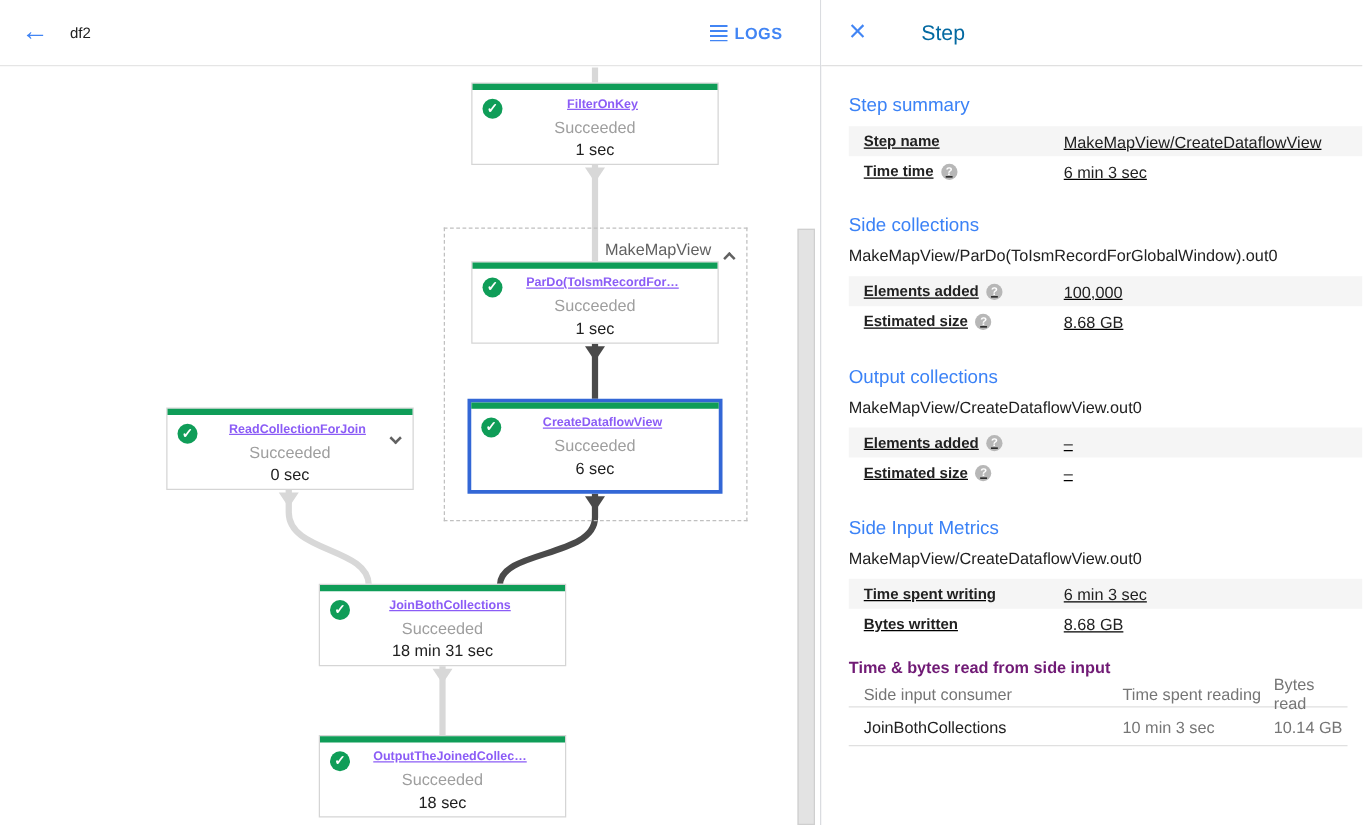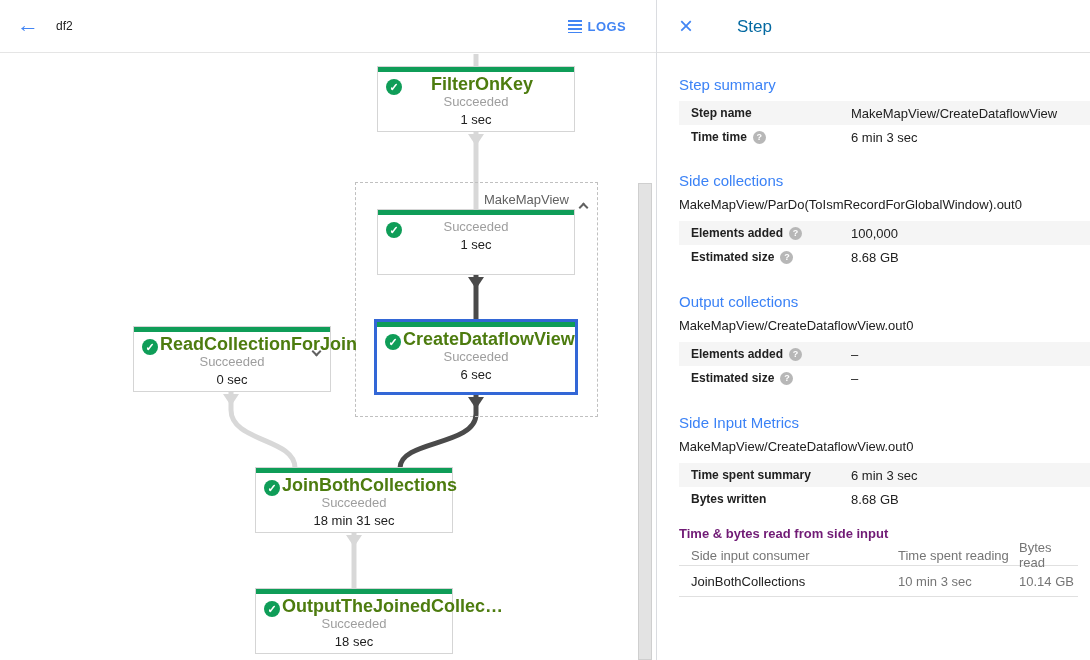--- a/index.html
+++ b/index.html
@@ -14,21 +14,21 @@
   .logs-btn { position:absolute; right:30px; top:14px; height:24px; display:flex; align-items:center; color:#4285f4; font-size:13px; font-weight:bold; letter-spacing:.4px; cursor:pointer; }
   .logs-icon { display:inline-block; width:14px; height:13px; margin-right:6px;
     background:repeating-linear-gradient(to bottom,#4285f4 0 2px,transparent 2px 4px); }
 
   .edges { position:absolute; left:0; top:0; width:656px; height:660px; z-index:1; pointer-events:none; }
 
   .node { position:absolute; width:198px; height:66px; background:#fff; border:1px solid #d5d5d5; z-index:10; cursor:pointer; }
   .node-bar { position:absolute; left:0; top:0; right:0; height:5px; background:#0f9d58; }
   .node-check { position:absolute; left:8px; top:12px; width:16px; height:16px; border-radius:50%; background:#0f9d58; color:#fff; font-size:11px; font-weight:bold; line-height:16px; text-align:center; }
   .node-text { position:absolute; left:0; right:0; top:8px; text-align:center; }
-  .node-title { font-size:18px; font-weight:bold; color:#4d7c0f; line-height:18px; padding:0 14px 0 26px; white-space:nowrap; }
+  .node-title { font-size:10px; font-weight:bold; color:#8b5cf6; line-height:18px; padding:0 14px 0 26px; white-space:nowrap;text-decoration:underline; }
   .node-status { font-size:13px; color:#9e9e9e; line-height:18px; }
   .node-time { font-size:13px; color:#212121; line-height:18px; }
 
   .node.selected { border:3px solid #3367d6; }
 
   .chev { display:inline-block; width:7px; height:7px; border-right:2px solid #616161; border-bottom:2px solid #616161; }
   .chev.down { transform:rotate(45deg); }
   .chev.up { transform:rotate(-135deg); }
   .node-expand { position:absolute; right:10px; top:14px; cursor:pointer; }
 
@@ -41,21 +41,21 @@
   
   .panel { position:absolute; left:656px; top:0; width:434px; height:660px; background:#fff; border-left:1px solid #dadce0; }
   .panel-header { position:absolute; left:0; top:0; right:0; height:53px; border-bottom:1px solid #e0e0e0; background:#fff; }
   .close-x { position:absolute; left:16px; top:12px; width:26px; height:28px; color:#4285f4; font-size:24px; line-height:28px; text-align:center; cursor:pointer; }
   .panel-title { position:absolute; left:58px; top:14px; font-size:17px; color:#0369a1; line-height:26px;margin-left:22px; }
 
   .sec-h { position:absolute; left:22px; font-size:15px; color:#3b82f6; line-height:18px; }
   .sec-sub { position:absolute; left:22px; font-size:13px; color:#212121; line-height:16px; }
   .sec-h-sm { position:absolute; left:22px; font-size:13px; font-weight:bold; color:#701a75; line-height:16px; }
 
-  .kvrows { position:absolute; left:22px; right:0; }
+  .kvrows { position:absolute; left:22px; right:0;text-decoration:underline; }
   .kvrow { display:flex; align-items:center; height:24px; padding-left:12px; }
   .kvrow.gray { background:#f5f5f5; }
   .kvlabel { width:160px; font-size:12px; font-weight:bold; color:#212121; display:flex; align-items:center; }
   .kvvalue { font-size:13px; color:#212121; }
   .help { display:inline-block; width:13px; height:13px; margin-left:6px; border-radius:50%; background:#b7b7b7; color:#fff; font-size:9px; font-weight:bold; line-height:13px; text-align:center; cursor:pointer; }
 
   .si-table { position:absolute; left:22px; width:399px; }
   .si-head { display:flex; height:21px; align-items:center; border-bottom:1px solid #e0e0e0; padding-left:12px; }
   .si-row { display:flex; height:31px; align-items:center; border-bottom:1px solid #e0e0e0; padding-left:12px; }
   .si-c1 { width:207px; font-size:13px; }
@@ -100,20 +100,21 @@
         <div class="node-title">FilterOnKey</div>
         <div class="node-status">Succeeded</div>
         <div class="node-time">1 sec</div>
       </div>
     </div>
 
     <div class="node" style="left:377px; top:209px;">
       <div class="node-bar"></div>
       <span class="node-check">✓</span>
       <div class="node-text">
+        <div class="node-title">ParDo(ToIsmRecordFor…</div>
         <div class="node-status">Succeeded</div>
         <div class="node-time">1 sec</div>
       </div>
     </div>
 
     <div class="node" style="left:133px; top:326px;">
       <div class="node-bar"></div>
       <span class="node-check">✓</span>
       <span class="node-expand"><span class="chev down"></span></span>
       <div class="node-text">
@@ -224,21 +225,21 @@
           </span>
         <span class="kvvalue">–</span>
       </div>
     </div>
 
     <div class="sec-h" style="top:414px;">Side Input Metrics</div>
     <div class="sec-sub" style="top:439px;">MakeMapView/CreateDataflowView.out0</div>
     <div class="kvrows" style="top:463px;">
       <div class="kvrow gray">
         <span class="kvlabel">
-            <span>Time spent summary</span>
+            <span>Time spent writing</span>
           </span>
         <span class="kvvalue">6 min 3 sec</span>
       </div>
       <div class="kvrow">
         <span class="kvlabel">
             <span>Bytes written</span>
           </span>
         <span class="kvvalue">8.68 GB</span>
       </div>
     </div>

